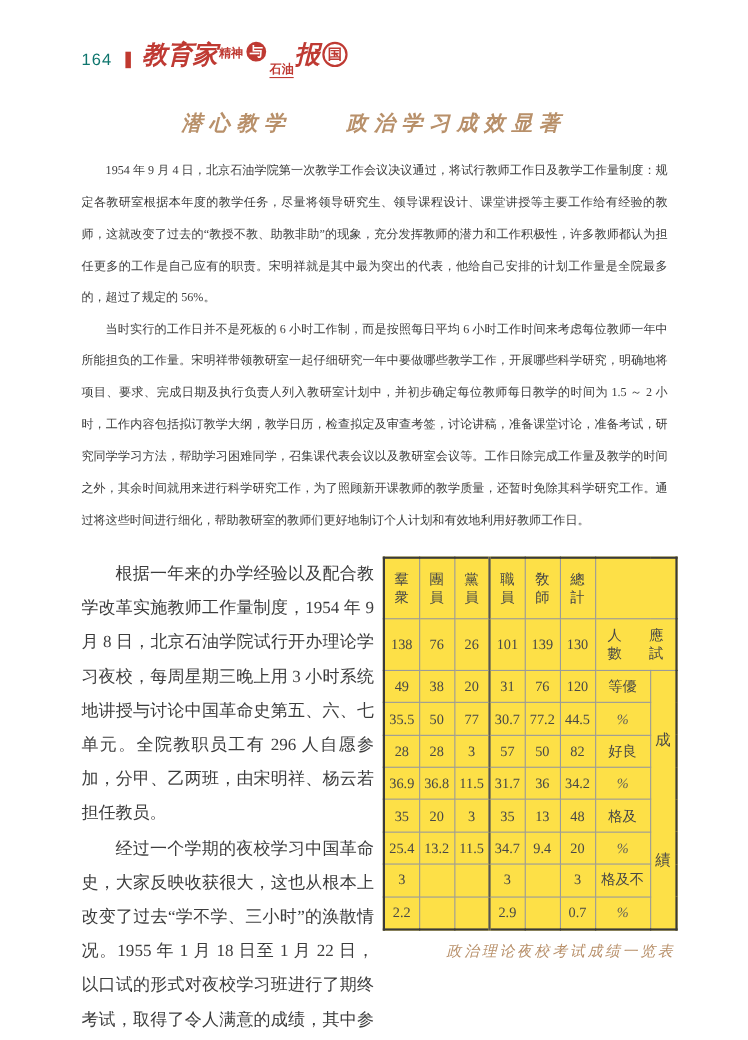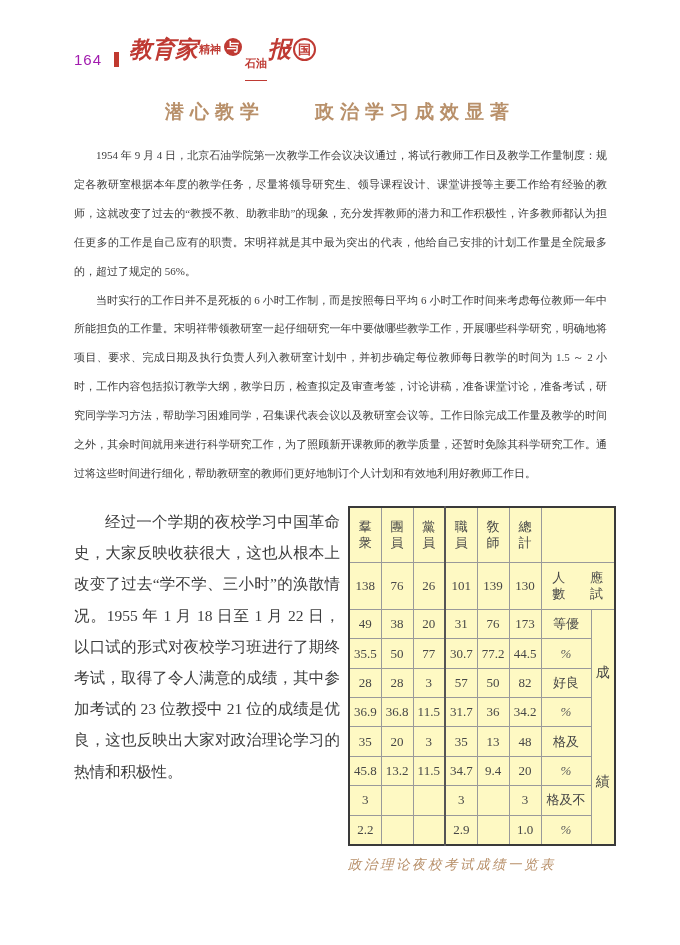--- a/index.html
+++ b/index.html
@@ -2,58 +2,58 @@
 <html><head>
 <meta charset="utf-8">
 <style>
   html,body{margin:0;padding:0;}
   body{
     width:680px;height:945px;position:relative;background:#ffffff;
     font-family:"Liberation Serif","DejaVu Serif",serif;overflow:hidden;
   }
   
   .page-header{position:absolute;top:38px;left:74px;display:flex;align-items:center;}
-  .page-num{font-family:"Liberation Sans","DejaVu Sans",sans-serif;font-size:15px;color:#a21caf;letter-spacing:1px;}
+  .page-num{font-family:"Liberation Sans","DejaVu Sans",sans-serif;font-size:15px;color:#0f766e;letter-spacing:1px;}
   .red-bar{display:inline-block;width:5px;height:15px;background:#c0392f;margin:0 10px 0 12px;}
   .logo{display:flex;align-items:flex-start;color:#bf3a33;font-weight:bold;line-height:1;}
   .logo .seg-big{font-size:23px;font-style:italic;}
   .logo .seg-small{font-size:11px;margin:6px 1px 0 1px;}
-  .logo .seg-small.underlined{border-bottom:1px solid #bf3a33;padding-bottom:11px;margin-top:20px;}
+  .logo .seg-small.underlined{border-bottom:1px solid #bf3a33;padding-bottom:1px;margin-top:20px;}
   .logo .seg-circle{width:18px;height:18px;border-radius:50%;background:#bf3a33;color:#fff;
     font-size:12px;line-height:18px;text-align:center;margin:0 2px;}
   .logo .seg-circled{width:19px;height:19px;border-radius:50%;border:2px solid #bf3a33;
     font-size:13px;line-height:19px;text-align:center;margin-left:2px;}
   
   .doc-title{position:absolute;top:99px;left:0;width:100%;text-align:center;
-    font-size:19px;font-weight:bold;color:#b8906a;letter-spacing:6px;}
+    font-size:19px;font-style:italic;font-weight:bold;color:#b8906a;letter-spacing:6px;}
   
   .main-text{position:absolute;top:141px;left:74px;width:533px;
     font-size:11px;line-height:28.9px;color:#3c3c3c;text-align:justify;}
   .main-text p{margin:0;text-indent:2em;}
   .columns{position:absolute;top:506px;left:74px;width:540px;display:flex;gap:8px;}
   .left-col{width:266px;font-size:15.5px;line-height:31.2px;color:#3c3c3c;text-align:justify;}
   .left-col p{margin:0;text-indent:2em;}
   
   .figure{width:266px;}
   .scan-wrap{background:#faf8f4;}
   table.scan-table{width:266px;border-collapse:collapse;table-layout:fixed;
-    border:2px solid #3a3a3a;background:#fef9c3;color:#474747;}
+    border:2px solid #3a3a3a;background:#fde047;color:#474747;}
   table.scan-table td,table.scan-table th{
     border:1px solid #9a9a9a;text-align:center;vertical-align:middle;
     font-weight:normal;font-size:13px;padding:0;}
   table.scan-table tr>*:nth-child(3){border-right:2px solid #555;}
   tr.hdr-row>*{height:54px;}
   tr.count-row>*{height:46px;}
   tr.data-row>*{height:28px;}
   .vtext{width:1.05em;line-height:1.2;word-break:break-all;margin:0 auto;text-align:center;}
   .corner-inner{display:flex;justify-content:center;gap:3px;}
   .side-inner{height:218px;display:flex;flex-direction:column;justify-content:space-around;
     align-items:center;padding:8px 0;font-size:14px;}
   .pct{font-style:italic;font-size:12px;color:#5a5a5a;}
-  .figure-caption{margin-top:10px;text-align:left;font-size:13.5px;font-style:italic;
+  .figure-caption{margin-top:10px;text-align:right;font-size:13.5px;font-style:italic;
     color:#b8906a;letter-spacing:2.5px;}
 </style>
 </head>
 <body>
 
 <div class="page-header">
   <span class="page-num">164</span>
   <span class="red-bar"></span>
   <span class="logo">
     <span class="seg-big">教育家</span>
@@ -67,20 +67,21 @@
 
 <div class="doc-title">潜心教学　　政治学习成效显著</div>
 
 <div class="main-text">
   <p>1954 年 9 月 4 日，北京石油学院第一次教学工作会议决议通过，将试行教师工作日及教学工作量制度：规定各教研室根据本年度的教学任务，尽量将领导研究生、领导课程设计、课堂讲授等主要工作给有经验的教师，这就改变了过去的“教授不教、助教非助”的现象，充分发挥教师的潜力和工作积极性，许多教师都认为担任更多的工作是自己应有的职责。宋明祥就是其中最为突出的代表，他给自己安排的计划工作量是全院最多的，超过了规定的 56%。</p>
   <p>当时实行的工作日并不是死板的 6 小时工作制，而是按照每日平均 6 小时工作时间来考虑每位教师一年中所能担负的工作量。宋明祥带领教研室一起仔细研究一年中要做哪些教学工作，开展哪些科学研究，明确地将项目、要求、完成日期及执行负责人列入教研室计划中，并初步确定每位教师每日教学的时间为 1.5 ～ 2 小时，工作内容包括拟订教学大纲，教学日历，检查拟定及审查考签，讨论讲稿，准备课堂讨论，准备考试，研究同学学习方法，帮助学习困难同学，召集课代表会议以及教研室会议等。工作日除完成工作量及教学的时间之外，其余时间就用来进行科学研究工作，为了照顾新开课教师的教学质量，还暂时免除其科学研究工作。通过将这些时间进行细化，帮助教研室的教师们更好地制订个人计划和有效地利用好教师工作日。</p>
 </div>
 
 <div class="columns">
   <div class="left-col">
+    <p>根据一年来的办学经验以及配合教学改革实施教师工作量制度，1954 年 9 月 8 日，北京石油学院试行开办理论学习夜校，每周星期三晚上用 3 小时系统地讲授与讨论中国革命史第五、六、七单元。全院教职员工有 296 人自愿参加，分甲、乙两班，由宋明祥、杨云若担任教员。</p>
     <p>经过一个学期的夜校学习中国革命史，大家反映收获很大，这也从根本上改变了过去“学不学、三小时”的涣散情况。1955 年 1 月 18 日至 1 月 22 日，以口试的形式对夜校学习班进行了期终考试，取得了令人满意的成绩，其中参加考试的 23 位教授中 21 位的成绩是优良，这也反映出大家对政治理论学习的热情和积极性。</p>
   </div>
 
   <div class="figure">
     <div class="scan-wrap">
       <table class="scan-table">
         <colgroup>
           <col style="width:32px">
             <col style="width:32px">
             <col style="width:32px">
@@ -125,21 +126,21 @@
               <span class="vtext">應試</span>
             </div>
           </td>
         </tr>
         <tr class="data-row">
           <td>49</td>
           <td>38</td>
           <td>20</td>
           <td>31</td>
           <td>76</td>
-          <td>173</td>
+          <td>120</td>
           <td>等優</td>
           <td rowspan="8">
             <div class="side-inner">
               <span>成</span>
               <span>績</span>
             </div>
           </td>
         </tr>
         <tr class="data-row">
           <td>35.5</td>
@@ -171,21 +172,21 @@
         <tr class="data-row">
           <td>35</td>
           <td>20</td>
           <td>3</td>
           <td>35</td>
           <td>13</td>
           <td>48</td>
           <td>格及</td>
         </tr>
         <tr class="data-row">
-          <td>45.8</td>
+          <td>25.4</td>
           <td>13.2</td>
           <td>11.5</td>
           <td>34.7</td>
           <td>9.4</td>
           <td>20</td>
           <td class="pct">%</td>
         </tr>
         <tr class="data-row">
           <td>3</td>
           <td></td>
@@ -194,21 +195,21 @@
           <td></td>
           <td>3</td>
           <td>格及不</td>
         </tr>
         <tr class="data-row">
           <td>2.2</td>
           <td></td>
           <td></td>
           <td>2.9</td>
           <td></td>
-          <td>1.0</td>
+          <td>0.7</td>
           <td class="pct">%</td>
         </tr>
       </tbody>
         </table>
     </div>
     <div class="figure-caption">政治理论夜校考试成绩一览表</div>
   </div>
 </div>
 
 </body></html>

